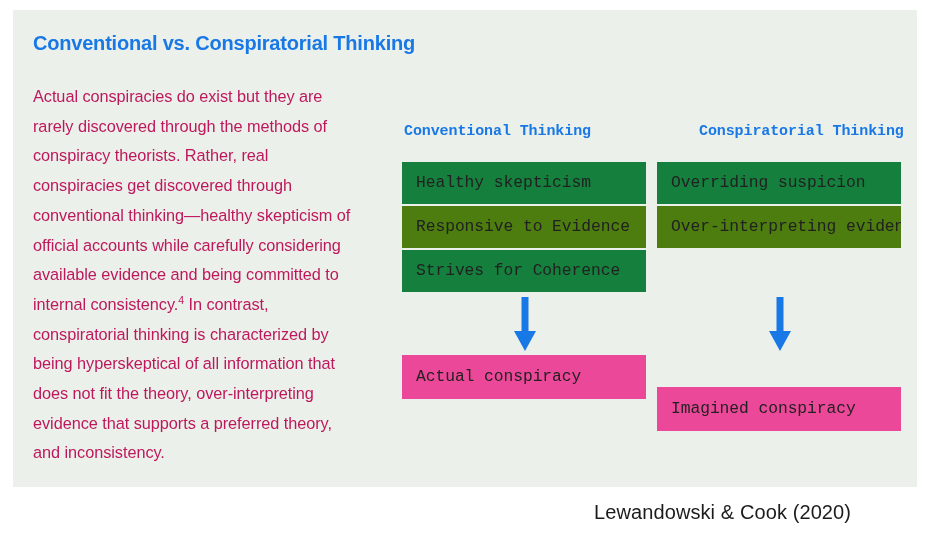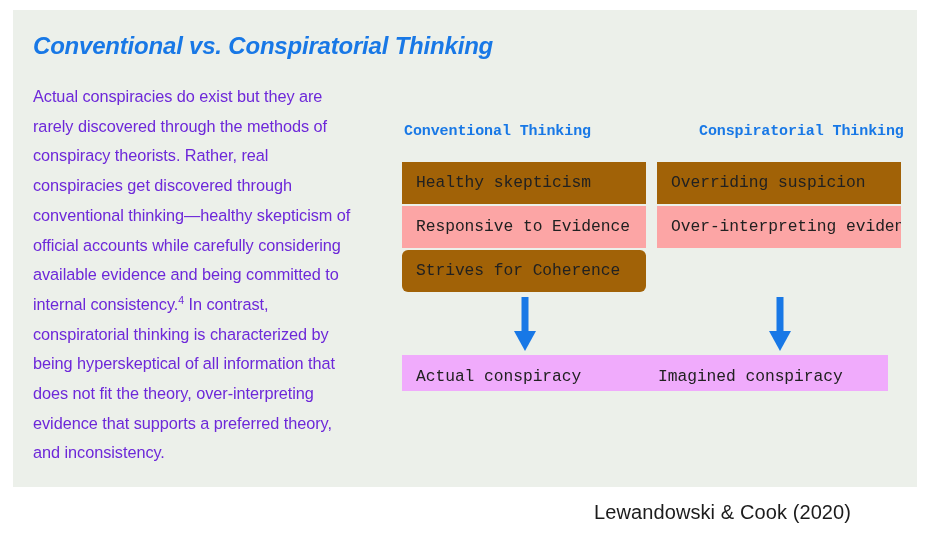--- a/index.html
+++ b/index.html
@@ -20,36 +20,35 @@
     top: 10px;
     width: 904px;
     height: 477px;
     background: #ECF0EA;
   }
 
   #card-title {
     position: absolute;
     left: 20px;
     top: 22px;
-    font-size: 24px;
+    font-size: 20px;
     font-weight: bold;
     color: #1878E6;
     letter-spacing: -0.2px;
     white-space: nowrap;
-    font-style: italic;
   }
 
   #body-text {
     position: absolute;
     left: 20px;
     top: 72px;
     width: 322px;
     font-size: 16.3px;
     line-height: 29.7px;
-    color: #6d28d9;
+    color: #be185d;
     letter-spacing: -0.05px;
   }
   #body-text sup {
     font-size: 10.5px;
     vertical-align: super;
     line-height: 0;
   }
 
   
   #comparison-table {
@@ -82,44 +81,44 @@
     color: #212121;
     letter-spacing: -0.05px;
     box-sizing: border-box;
     padding-left: 14px;
     white-space: nowrap;
     overflow: hidden;
   }
   .cell.left  { left: 12px; }
   .cell.right { left: 267px; }
 
-  .cell.tone-light { background: #a16207; }
-  .cell.tone-deep  { background: #fca5a5; }
+  .cell.tone-light { background: #15803d; }
+  .cell.tone-deep  { background: #4d7c0f; }
 
   .cell.r0 { top: 47px; }
   .cell.r1 { top: 91px; }
-  .cell.r2 { top: 135px; border-radius: 6px; }
+  .cell.r2 { top: 135px; }
 
   .outcome-cell {
     position: absolute;
     top: 240px;
     width: 244px;
-    height: 36px;
+    height: 44px;
     line-height: 43px;
     font-size: 16.3px;
     color: #212121;
     letter-spacing: -0.05px;
     box-sizing: border-box;
     padding-left: 14px;
-    background: #f0abfc;
+    background: #ec4899;
     white-space: nowrap;
     overflow: hidden;
   }
   .outcome-cell.left  { left: 12px; }
-  .outcome-cell.right { left: 254px; }
+  .outcome-cell.right { left: 267px; margin-top: 32px; }
 
   .flow-arrow {
     position: absolute;
     top: 182px;
     width: 26px;
     height: 54px;
   }
   .flow-arrow.left  { left: 122px; }
   .flow-arrow.right { left: 377px; }
 

